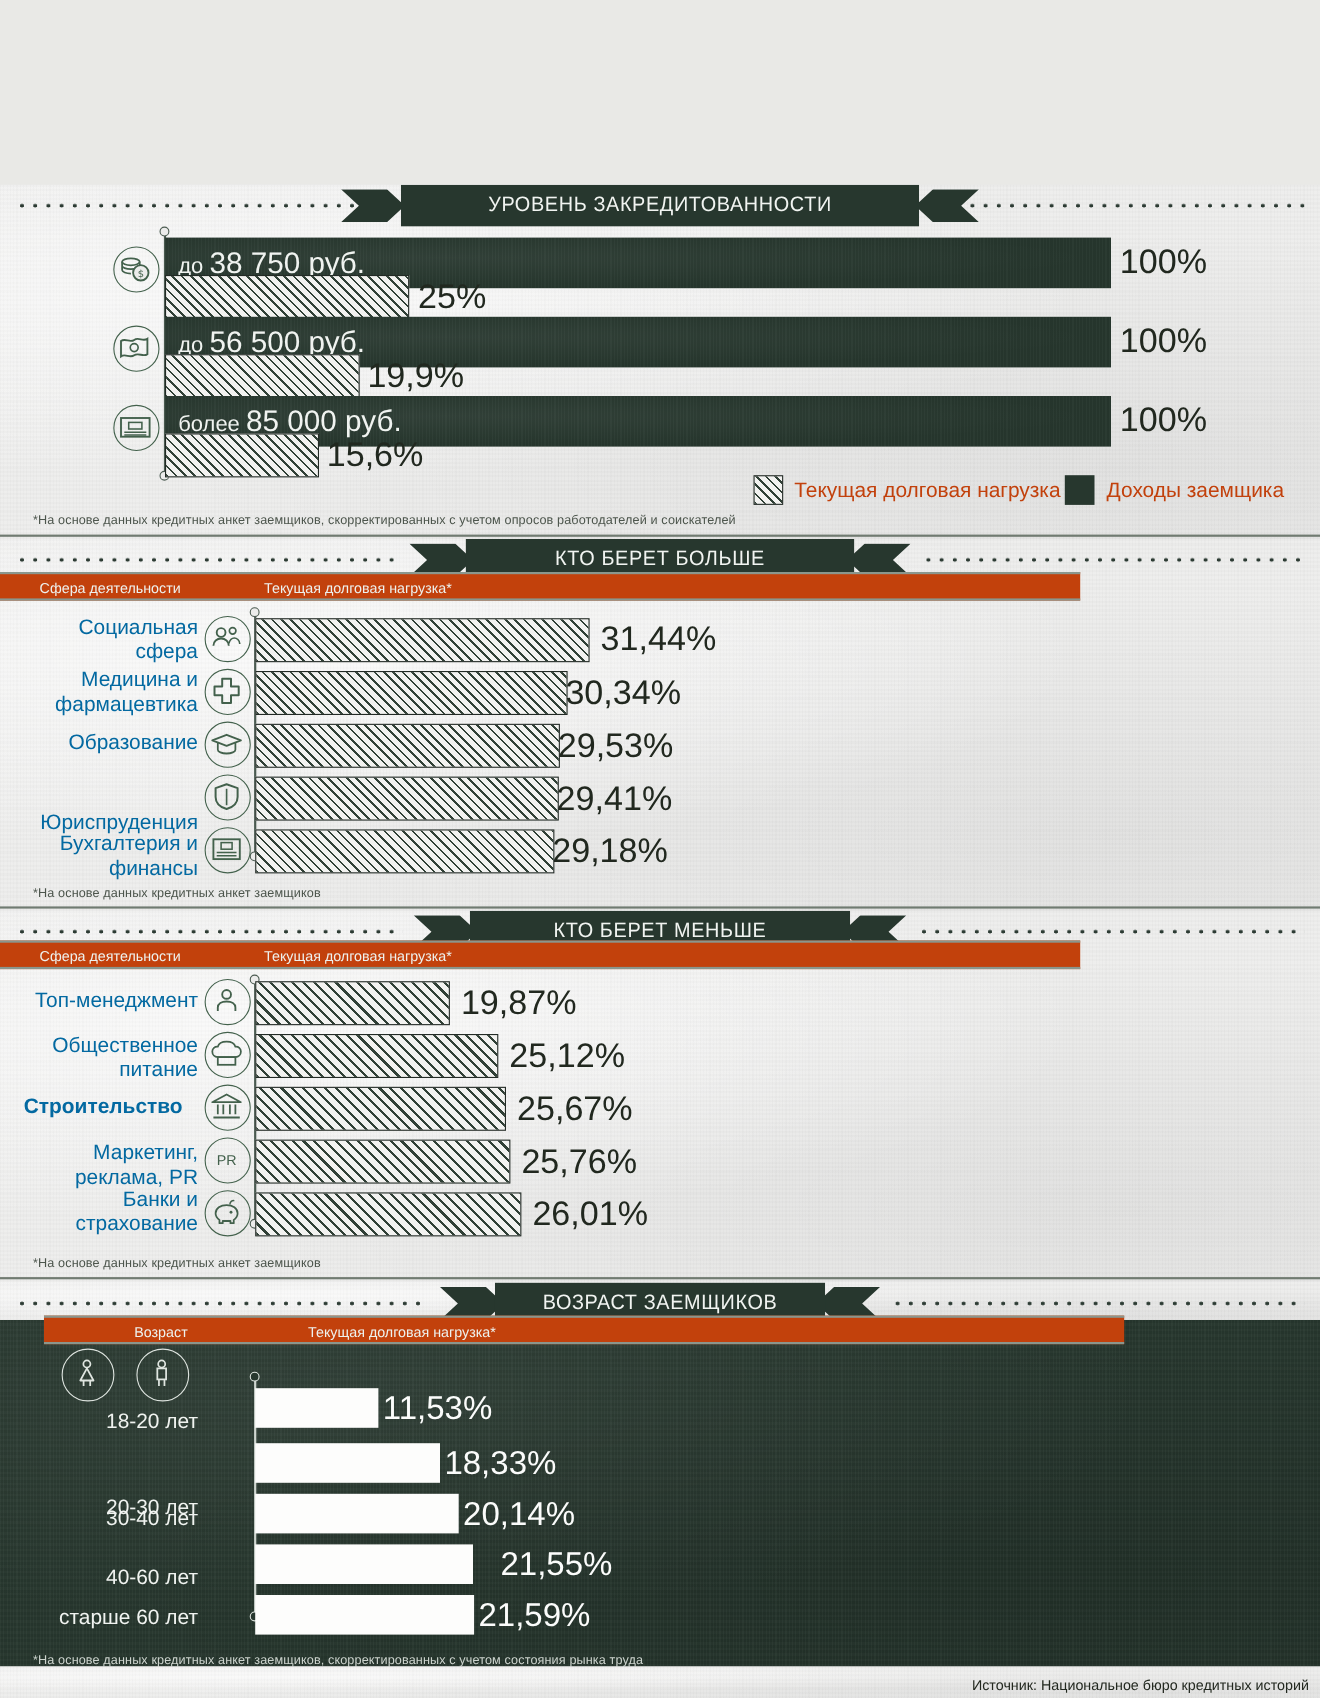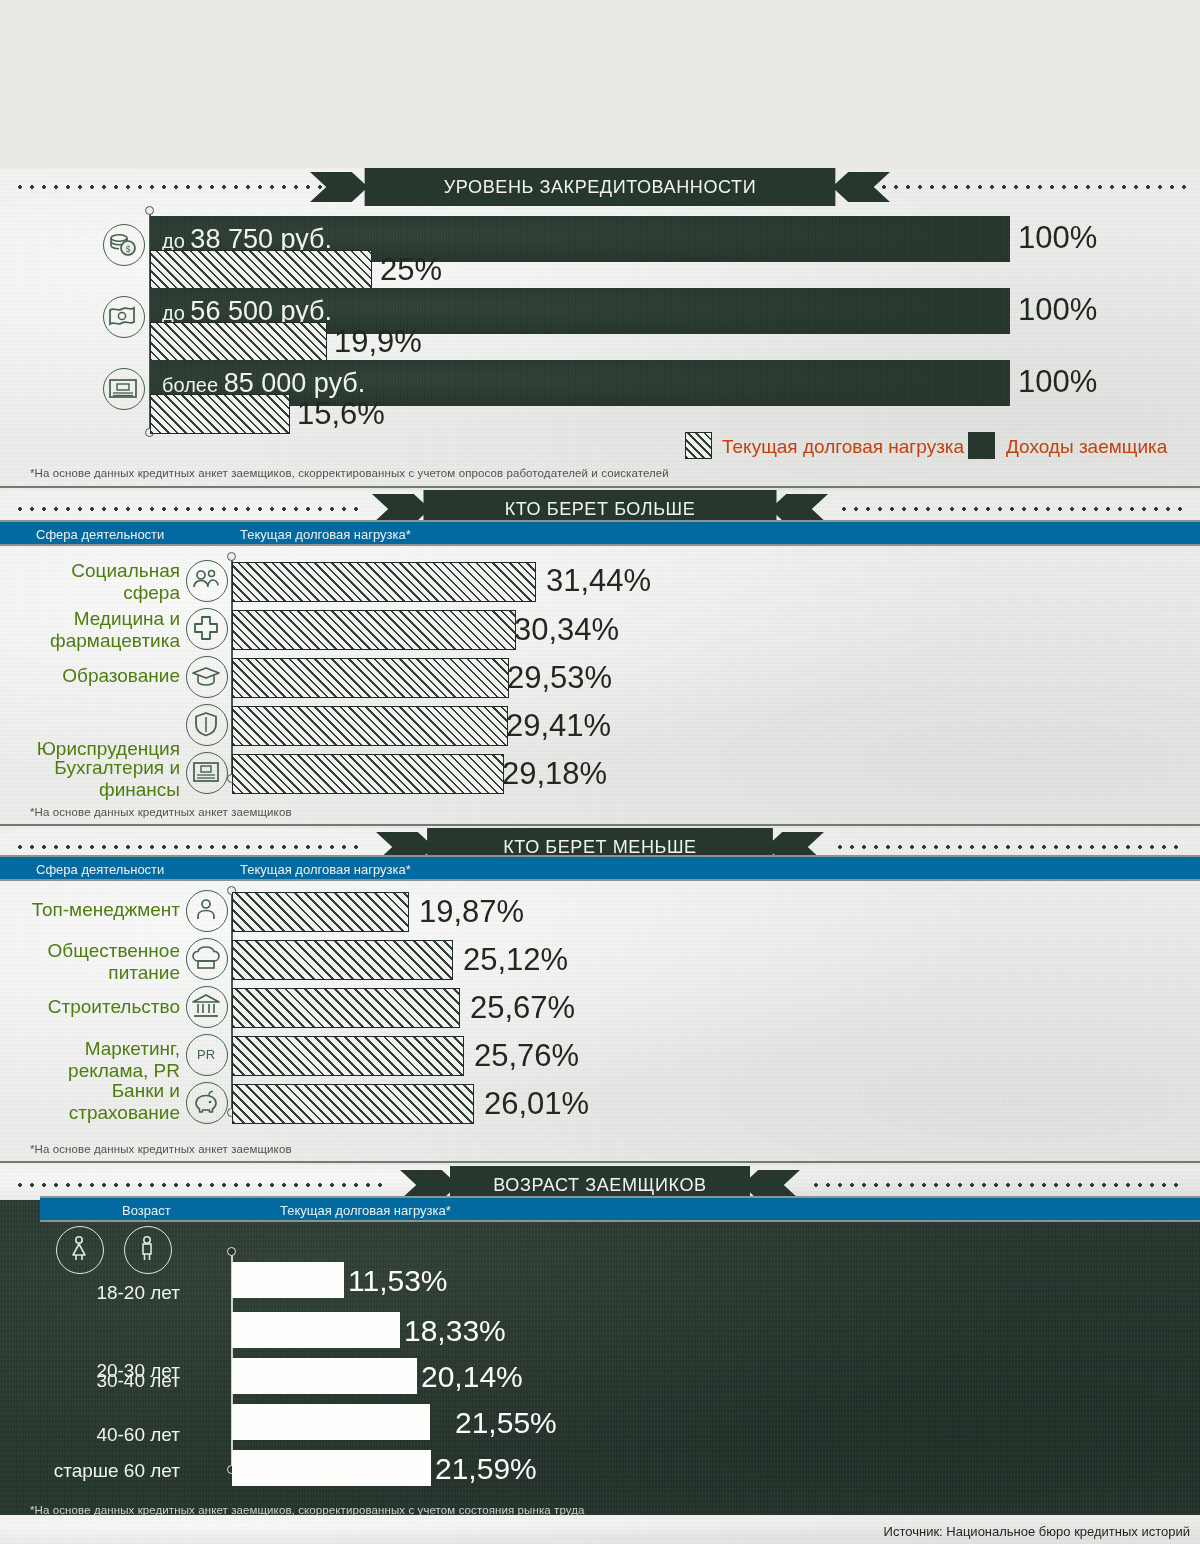--- a/index.html
+++ b/index.html
@@ -115,22 +115,22 @@
   }
   .flag {
     position: absolute; top: 4px; width: 58px; height: 30px;
     background: #27372e;
   }
   .flag.left  { clip-path: polygon(0 0, 72% 0, 100% 50%, 72% 100%, 0 100%, 28% 50%); }
   .flag.right { clip-path: polygon(100% 0, 28% 0, 0 50%, 28% 100%, 100% 100%, 72% 50%); }
 
   
   .colhead {
-    position: absolute; left: 0; width: 1200px; height: 26px;
-    background: #0369a1;
+    position: absolute; left: 0; width: 982px; height: 26px;
+    background: #c2410c;
     border-top: 2px solid #8a968d;
     border-bottom: 2px solid #8a968d;
     padding-left: 40px;
   }
   .colhead span {
     position: absolute; top: 5px;
     color: #eef1ee; font-size: 13px;
   }
 
   
@@ -170,21 +170,21 @@
     position: absolute; color: #21281f; font-size: 31px; white-space: nowrap;
     font-family: "Liberation Sans", sans-serif;
   }
   .val-white {
     position: absolute; color: #fbfcfb; font-size: 30px; white-space: nowrap;
     font-family: "Liberation Sans", sans-serif;
   }
 
   
   .row-label {
-    position: absolute; text-align: right; color: #4d7c0f;
+    position: absolute; text-align: right; color: #0369a1;
     font-size: 19px; line-height: 22px; white-space: pre-line;
   }
   .row-label.white { color: #f0f3f0; }
   .icon-circle {
     position: absolute; width: 42px; height: 42px; border-radius: 50%;
     border: 1.8px solid #43614c;
   }
   .icon-circle svg { display: block; }
   .icon-circle.white { border-color: #dfe5e0; }
 
@@ -399,21 +399,21 @@
 питание</div>
   <div class="icon-circle" style="left:186px; top:938px;">
     <svg width="38" height="38" viewBox="0 0 38 38">
       <path d="M11 22c-3 0-5-2.2-5-5 0-2.8 2.3-4.8 5-4.5C11.8 9.6 14.2 8 19 8s7.2 1.6 8 4.5c2.7-.3 5 1.7 5 4.5 0 2.8-2 5-5 5z" fill="none" stroke="#43614c" stroke-width="1.6" stroke-linejoin="round"></path>
       <rect x="11" y="22" width="16" height="7" fill="none" stroke="#43614c" stroke-width="1.6"></rect>
     </svg>
   </div>
   <div class="bar-hatch coarse" style="left:232px; top:940px; width:221px;"></div>
   <div class="val-dark" style="left:463px; top:942px;">25,12%</div>
 
-  <div class="row-label" style="left:30px; top:996px; width:150px;">Строительство</div>
+  <div class="row-label" style="left:16px; top:996px; width:150px;font-weight:bold;">Строительство</div>
   <div class="icon-circle" style="left:186px; top:986px;">
     <svg width="38" height="38" viewBox="0 0 38 38">
       <path d="M6 15L19 8l13 7z" fill="none" stroke="#43614c" stroke-width="1.6" stroke-linejoin="round"></path>
       <line x1="11" y1="17" x2="11" y2="26" stroke="#43614c" stroke-width="1.6"></line>
       <line x1="16" y1="17" x2="16" y2="26" stroke="#43614c" stroke-width="1.6"></line>
       <line x1="22" y1="17" x2="22" y2="26" stroke="#43614c" stroke-width="1.6"></line>
       <line x1="27" y1="17" x2="27" y2="26" stroke="#43614c" stroke-width="1.6"></line>
       <line x1="7" y1="29" x2="31" y2="29" stroke="#43614c" stroke-width="1.8"></line>
     </svg>
   </div>

